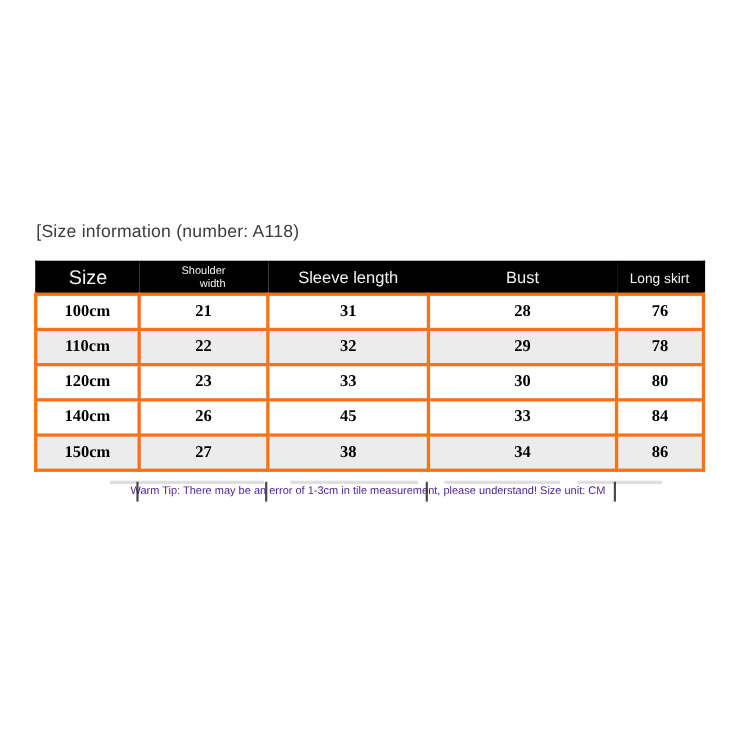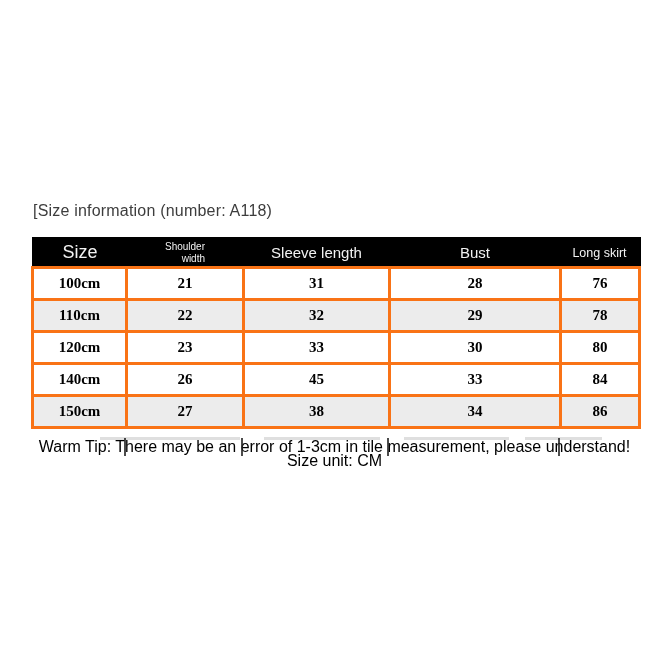--- a/index.html
+++ b/index.html
@@ -29,21 +29,21 @@
   .h-skirt{font-size:12.5px;}
   tbody td{
     border:3px solid #f97316;height:29px;padding:0;
     text-align:center;vertical-align:middle;
     font-family:"Liberation Serif",serif;font-weight:bold;
     font-size:15px;color:#000;
   }
   tbody tr.alt{background:#ececec;}
   .note{
     position:absolute;left:31px;top:440px;width:607px;
-    text-align:center;font-size:16px;color:#000000;line-height:14px;
+    text-align:center;font-size:10px;color:#4c1d95;line-height:14px;
   }
   .remnant{
     position:absolute;top:438px;width:2px;height:18px;
     background:rgba(35,35,35,0.82);
   }
   .remnant.r1{left:124px;}
   .remnant.r2{left:241px;}
   .remnant.r3{left:387px;}
   .remnant.r4{left:558px;}
   .smudge{

